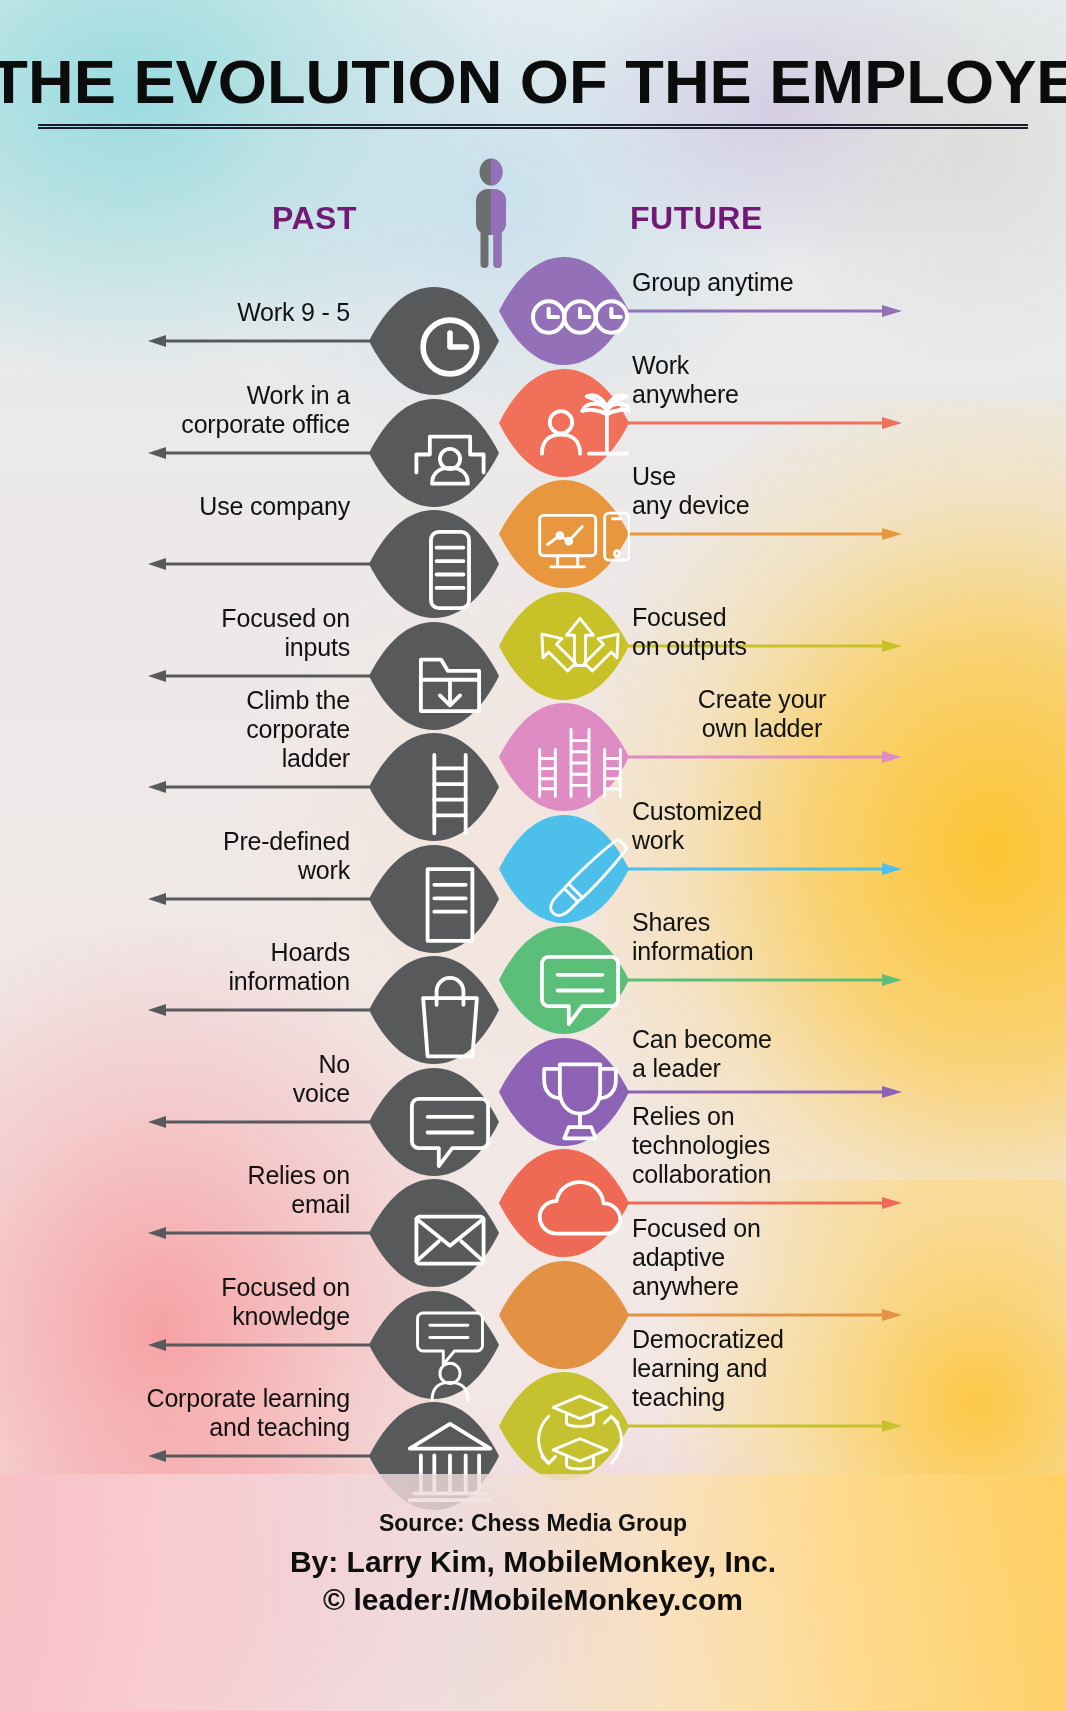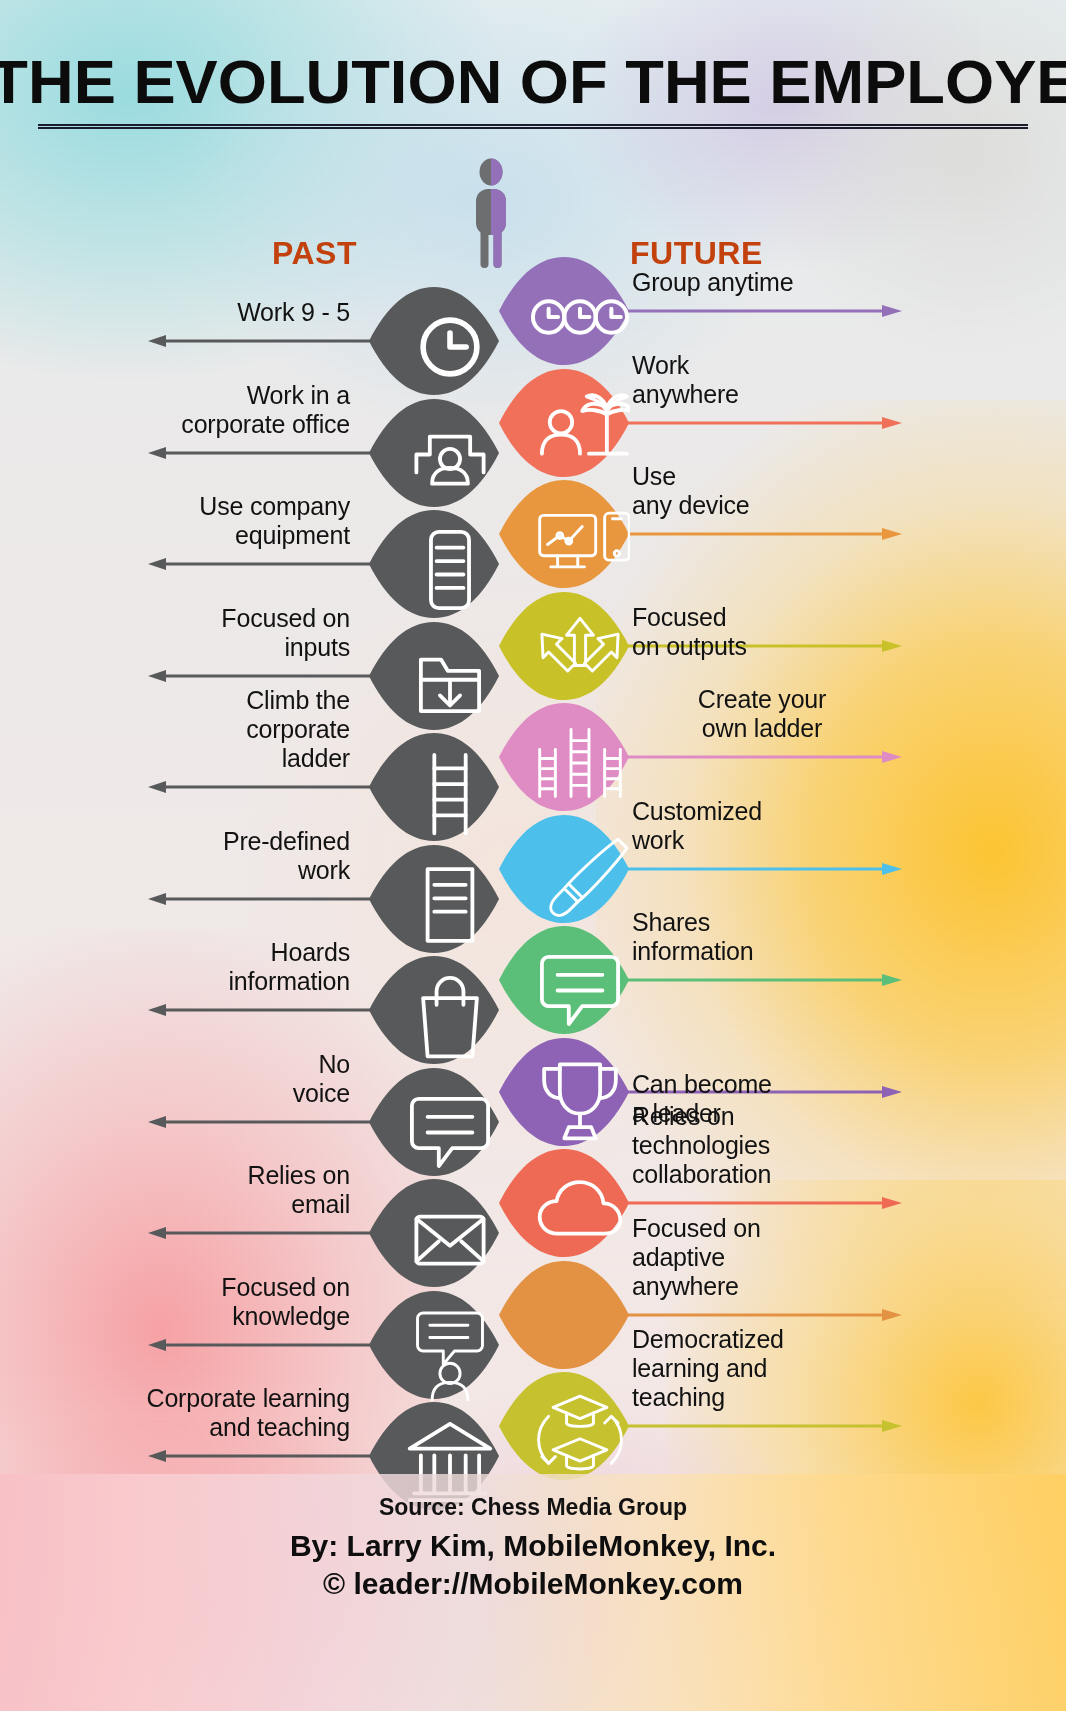--- a/index.html
+++ b/index.html
@@ -76,21 +76,21 @@
     letter-spacing: 0px;
     color:#0c0c0c;
     transform: scaleX(1.02);
     white-space: nowrap;
   }
   #rule { position:absolute; left:38px; top:124px; width:990px; height:5px;
     border-top:2px solid #1b1b2e; border-bottom:2px solid #1b1b2e; }
 
   
   .col-head { position:absolute; font-family:"Liberation Sans Narrow","Liberation Sans",sans-serif;
-    font-weight:700; font-size:32px; color:#c2410c; letter-spacing:.5px;margin-top:35px; }
+    font-weight:700; font-size:32px; color:#701a75; letter-spacing:.5px; }
   #head-past   { left:272px;  top:200px; }
   #head-future { left:630px;  top:200px; }
 
   
   #person { position:absolute; left:468px; top:158px; width:46px; height:110px; }
 
   
   .row { position:absolute; left:0; width:1066px; height:0; }
 
   .leaf {
@@ -114,21 +114,21 @@
   #footer-bg { position:absolute; inset:0;
     background: linear-gradient(90deg,
        rgba(248,192,198,.92) 0%,
        rgba(249,205,208,.9) 14%,
        rgba(242,214,220,.85) 30%,
        rgba(238,221,219,.8) 45%,
        rgba(250,226,186,.85) 62%,
        rgba(255,218,142,.9) 78%,
        rgba(255,207,96,.92) 100%);
   }
-  #footer-inner { position:relative; text-align:center; padding-top:20px; }
+  #footer-inner { position:relative; text-align:center; padding-top:36px; }
   .f1 { font-family:"Liberation Sans Narrow","Liberation Sans",sans-serif; font-weight:700; font-size:23px; color:#121212; }
   .f2 { font-family:"Liberation Sans Narrow","Liberation Sans",sans-serif; font-weight:700; font-size:30px; color:#0e0e0e; margin-top:8px; }
   .f3 { font-family:"Liberation Sans Narrow","Liberation Sans",sans-serif; font-weight:700; font-size:30px; color:#0e0e0e; margin-top:4px; }
 </style>
 </head>
 <body>
 
 <div id="bg">
   <div class="wash w-base"></div>
   <div class="wash w-teal"></div>
@@ -318,21 +318,20 @@
       <g transform="translate(16,6)">
         <svg x="0" y="0" width="100" height="100" viewBox="0 0 100 100">
     <rect x="33" y="16" width="34" height="68" rx="7" fill="none" stroke="#fff" stroke-width="3.4" stroke-linecap="round" stroke-linejoin="round"></rect>
     <path d="M38 30 H62 M38 42 H62 M38 54 H62 M38 66 H62" fill="none" stroke="#fff" stroke-width="3.4" stroke-linecap="round" stroke-linejoin="round"></path>
               </svg>
       </g>
     </svg>
         </div>
         <div class="lbl past" style="top: 492px;">
           <div>Use company</div>
-          <div>equipment</div>
         </div>
         <div class="lbl future" style="top: 462px;">
           <div>Use</div>
           <div>any device</div>
         </div>
       </div>
       <div class="row" style="top: 0px;">
         <div class="arrow" style="left: 148px; top: 668.5px;">
           <svg width="236" height="14" viewBox="0 0 236 14">
       <path d="M16 7 H236" stroke="#58595b" stroke-width="3"></path>
@@ -557,21 +556,21 @@
     <path d="M22 24 H78 A6 6 0 0 1 84 30 V62 A6 6 0 0 1 78 68 H52 L40 84 L40 68 H22 A6 6 0 0 1 16 62 V30 A6 6 0 0 1 22 24 Z" fill="none" stroke="#fff" stroke-width="3.4" stroke-linecap="round" stroke-linejoin="round"></path>
     <path d="M30 40 H70 M30 54 H70" fill="none" stroke="#fff" stroke-width="3.4" stroke-linecap="round" stroke-linejoin="round"></path>
               </svg>
       </g>
     </svg>
         </div>
         <div class="lbl past" style="top: 1049.5px;">
           <div>No</div>
           <div>voice</div>
         </div>
-        <div class="lbl future" style="top: 1070px;">
+        <div class="lbl future" style="top: 1025px;">
           <div>Can become</div>
           <div>a leader</div>
         </div>
       </div>
       <div class="row" style="top: 0px;">
         <div class="arrow" style="left: 148px; top: 1226px;">
           <svg width="236" height="14" viewBox="0 0 236 14">
       <path d="M16 7 H236" stroke="#58595b" stroke-width="3"></path>
       <path d="M0 7 L18 1 L18 13 Z" fill="#58595b"></path>
     </svg>

